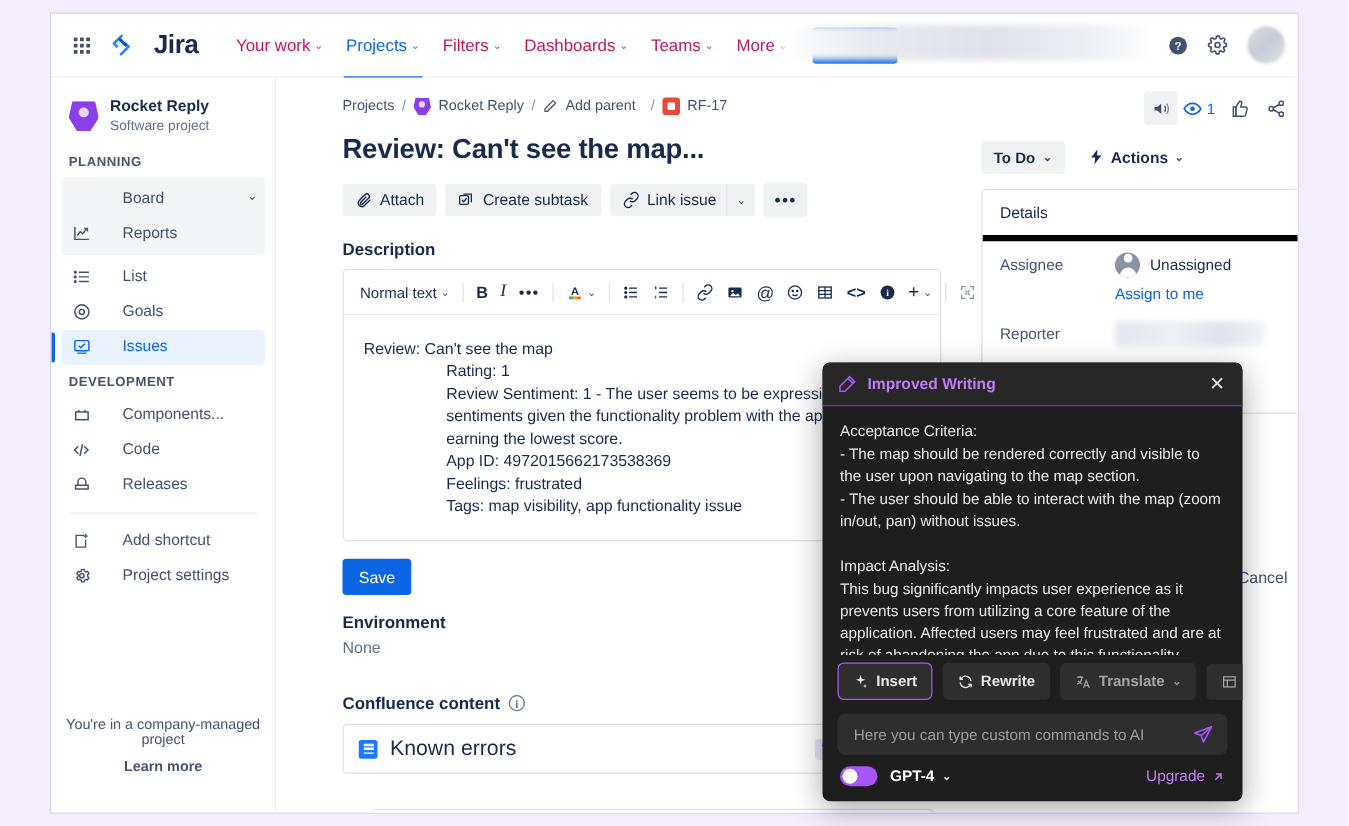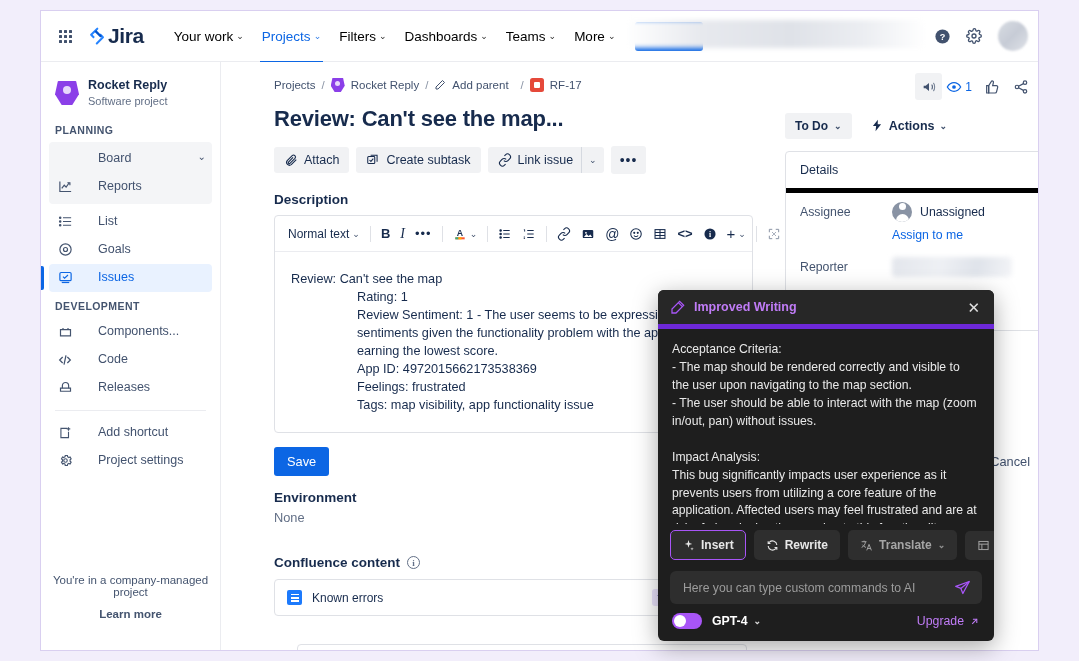--- a/index.html
+++ b/index.html
@@ -41,30 +41,30 @@
     margin-right: 6px;
   }
   .dots-grid {
     display: grid;
     grid-template-columns: repeat(3, 3px);
     grid-template-rows: repeat(3, 3px);
     gap: 2px;
   }
   .dots-grid i { background: #42526e; width: 3px; height: 3px; border-radius: .5px; display:block;}
   .jira-logo {
-    display: flex; align-items: center; gap: 1px;
+    display: flex; align-items: center; gap: 16px;
     margin-right: 18px; cursor: pointer;
     padding: 2px 4px;
   }
   .jira-word {
     font-size: 21px; font-weight: 700; color: #172b4d;
     letter-spacing: -0.4px;
   }
   .nav-item {
-    font-size: 13.5px; color: #000000;
+    font-size: 13.5px; color: #be185d;
     padding: 6px 8px; margin-right: 2px;
     display: flex; align-items: center; gap: 3px;
     cursor: pointer; border-radius: 3px;
     position: relative;
     white-space: nowrap;
   }
   .nav-item.active { color: #0c66e4; }
   .nav-item.active::after {
     content: ""; position: absolute;
     left: 6px; right: 6px; bottom: -13px; height: 2px;
@@ -278,21 +278,21 @@
     padding: 9px 12px;
     display: flex; align-items: center;
     background: #fff;
   }
   .conf-icon {
     width: 15px; height: 15px; border-radius: 2px;
     background: #1d7afc; margin-right: 10px; flex:none;
     display: flex; flex-direction: column; align-items: center; justify-content: center; gap: 1.5px;
   }
   .conf-icon i { width: 8px; height: 1.6px; background: #fff; display:block;}
-  .conf-label { font-size: 12px; color: #172b4d; font-weight: 500;}
+  .conf-label { font-size: 17px; color: #172b4d; font-weight: 500;}
   .try-badge {
     margin-left: auto;
     background: #e9e2fb; color: #5e4db2;
     font-size: 9.5px; font-weight: 700; letter-spacing: .4px;
     padding: 3px 6px; border-radius: 3px;
     white-space: nowrap;
   }
   .comment-row {
     display: flex; align-items: flex-start; gap: 13px;
     margin: 28px 0 0 36px;
@@ -401,21 +401,21 @@
     border-radius: 6px;
     box-shadow: 0 6px 24px rgba(0,0,0,.35);
     overflow: hidden;
     display: flex; flex-direction: column;
     color: #e8e8e8;
   }
   .ai-head {
     display: flex; align-items: center; gap: 8px;
     padding: 9px 12px;
     background: #272727;
-    border-bottom: 5px solid #6d28d9;
+    border-bottom: 1px solid #6d28d9;
     flex: none;
   }
   .ai-title {
     color: #c07cf7; font-size: 12.5px; font-weight: 700;
   }
   .ai-close {
     margin-left: auto; color: #e0e0e0; font-size: 15px;
     cursor: pointer; line-height: 1; padding: 0 2px;
   }
   .ai-body {

